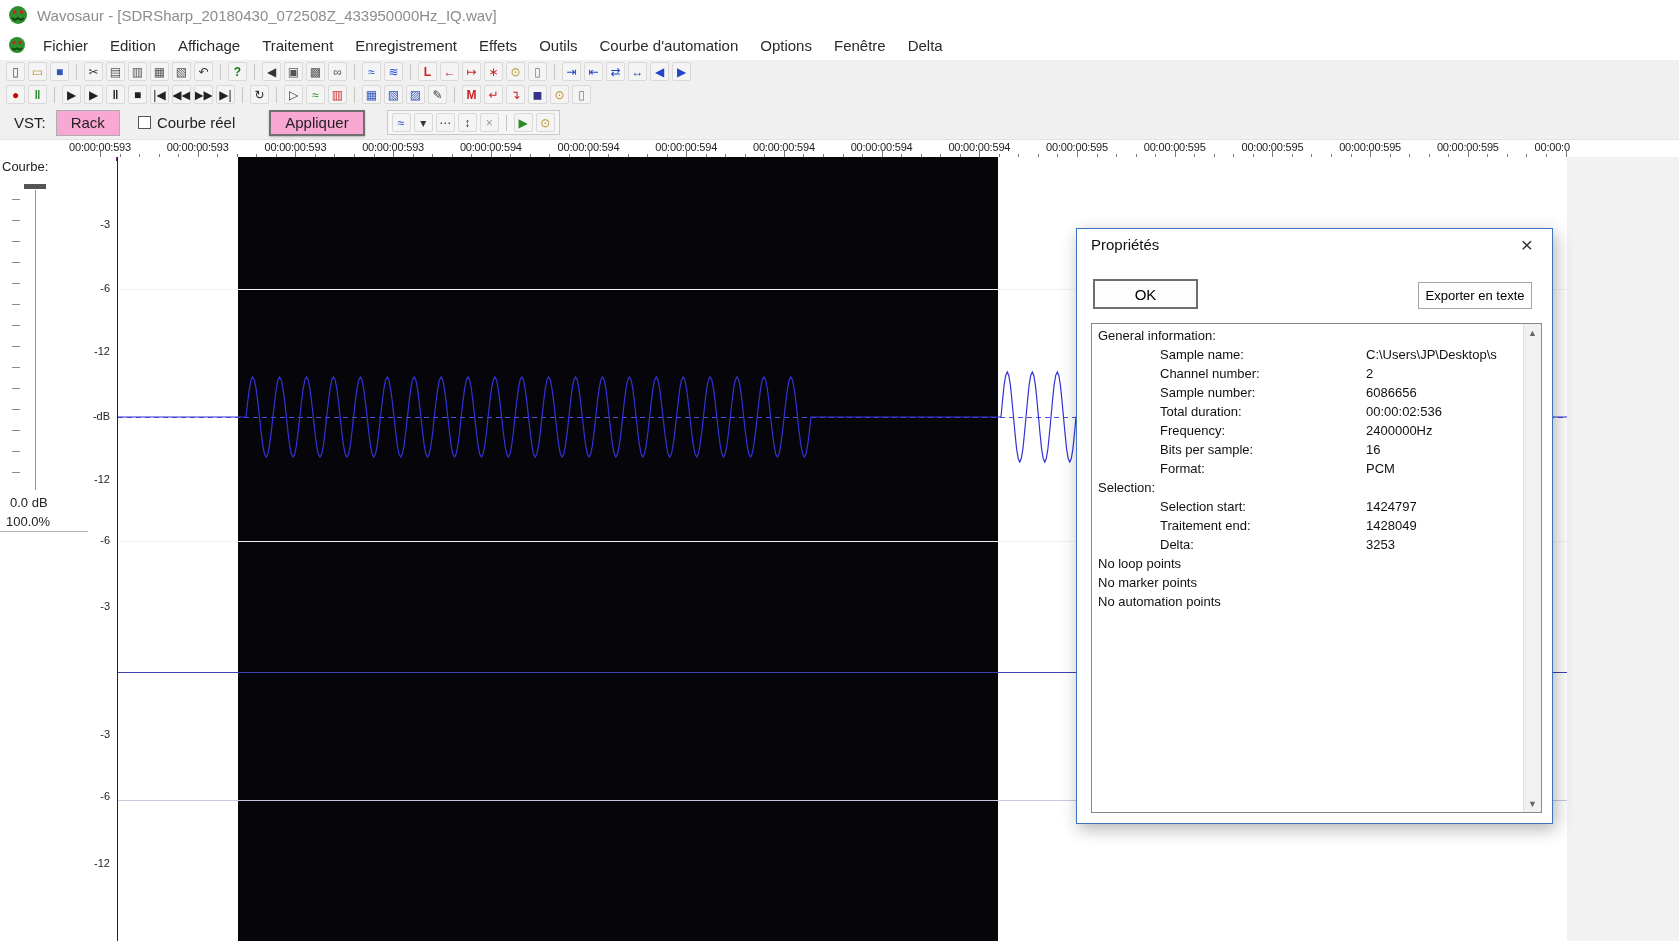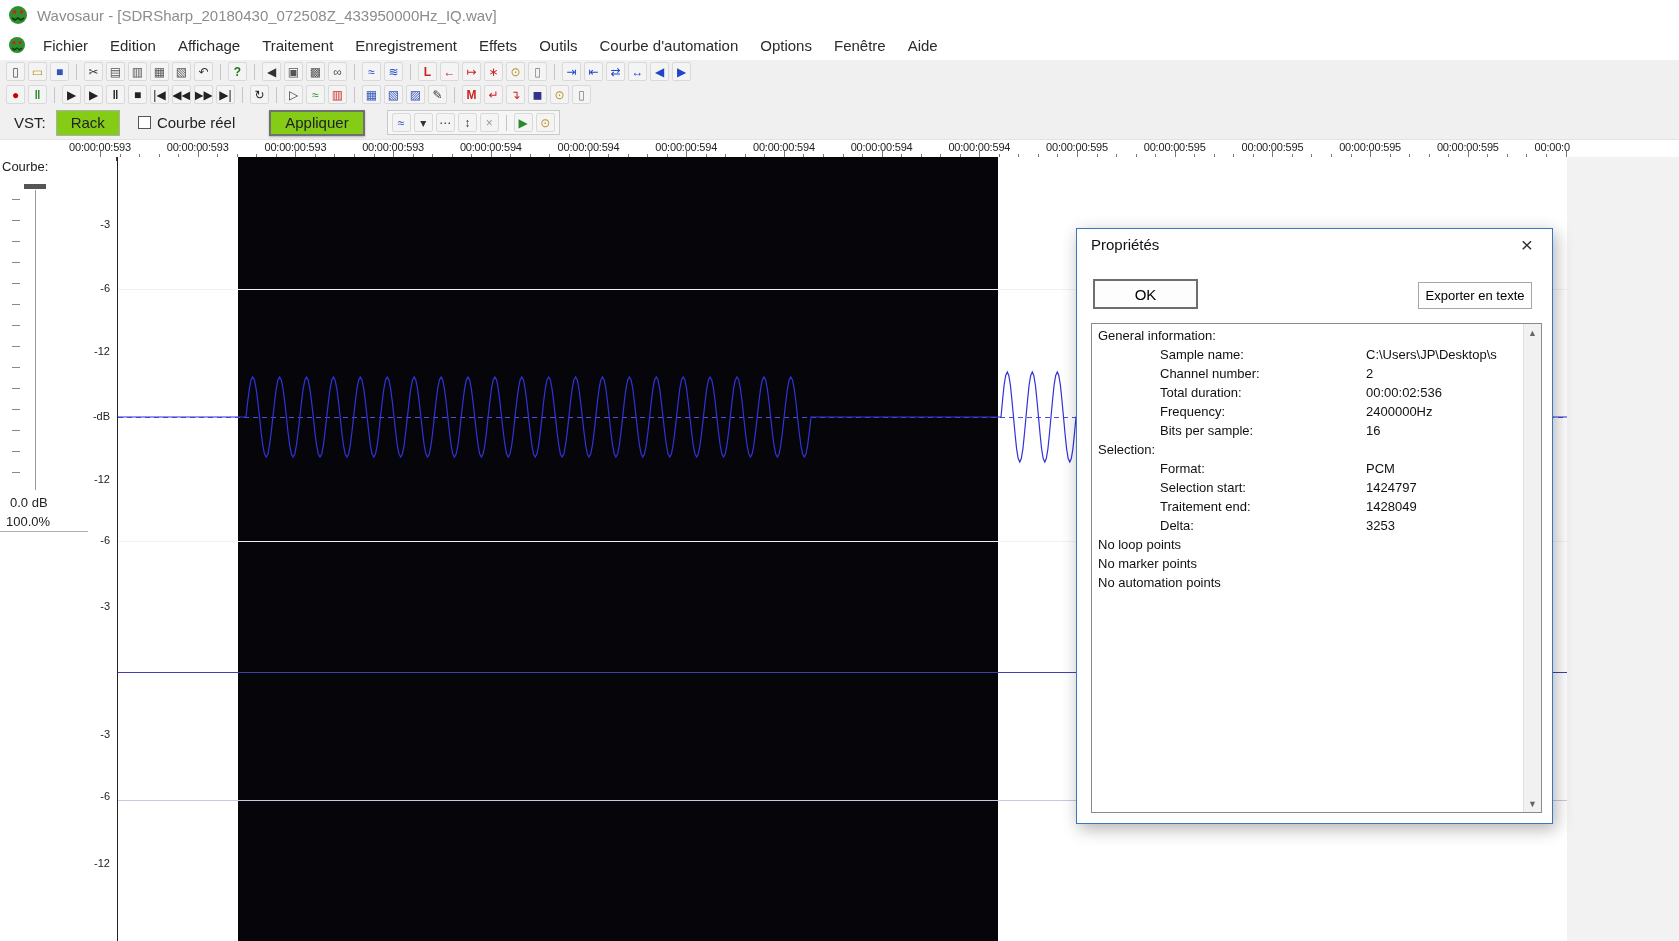--- a/index.html
+++ b/index.html
@@ -16,21 +16,21 @@
   
   .toolbar{position:absolute;left:0;width:100%;background:#f0f0f0;display:flex;align-items:center;padding-left:6px;box-sizing:border-box;gap:3px;}
   #toolbar1{top:60px;height:23px;}
   #toolbar2{top:83px;height:23px;}
   .tbtn{width:19px;height:19px;display:inline-flex;align-items:center;justify-content:center;font-size:12px;line-height:1;background:#f4f4f4;border:1px solid #d9d9d9;border-radius:2px;box-sizing:border-box;cursor:default;white-space:nowrap;overflow:hidden;}
   .tsep{width:1px;height:16px;background:#c6c6c6;margin:0 4px;flex:0 0 auto;}
 
   
   .vstbar{position:absolute;left:0;top:106px;width:100%;height:34px;background:#f0f0f0;display:flex;align-items:center;padding-left:14px;box-sizing:border-box;gap:10px;border-bottom:1px solid #e3e3e3;}
   .vst-label{font-size:15px;color:#222;}
-  .btn{background:#84cc16;border:1px solid #adadad;font-size:15px;color:#222;padding:2px 14px;height:26px;box-sizing:border-box;font-family:"Liberation Sans",sans-serif;cursor:default;}
+  .btn{background:#f9a8d4;border:1px solid #adadad;font-size:15px;color:#222;padding:2px 14px;height:26px;box-sizing:border-box;font-family:"Liberation Sans",sans-serif;cursor:default;}
   .btn-default{border:2px solid #707070;box-shadow:0 1px 2px rgba(0,0,0,.25);}
   .chk-wrap{display:flex;align-items:center;gap:6px;margin-left:8px;}
   .checkbox{width:13px;height:13px;background:#fff;border:1px solid #555;display:inline-block;box-sizing:border-box;}
   .chk-label{font-size:15px;color:#222;}
   .vst-panel{display:flex;align-items:center;gap:3px;border:1px solid #c9c9c9;background:#f6f6f6;padding:2px 4px;margin-left:12px;}
 
   
   .ruler{position:absolute;left:0;top:140px;width:1570px;height:17px;background:#fff;border-bottom:4px solid #701a75;overflow:hidden;}
   .tl-label{position:absolute;top:1px;font-size:11px;color:#222;transform:translateX(-50%);white-space:nowrap;letter-spacing:-0.2px;}
   .tick{position:absolute;bottom:0;width:1px;background:#777;}
@@ -95,21 +95,21 @@
         <span class="menu-item">Fichier</span>
         <span class="menu-item">Edition</span>
         <span class="menu-item">Affichage</span>
         <span class="menu-item">Traitement</span>
         <span class="menu-item">Enregistrement</span>
         <span class="menu-item">Effets</span>
         <span class="menu-item">Outils</span>
         <span class="menu-item">Courbe d'automation</span>
         <span class="menu-item">Options</span>
         <span class="menu-item">Fenêtre</span>
-        <span class="menu-item">Aide</span>
+        <span class="menu-item">Delta</span>
       </nav>
   </div>
 
   <div class="toolbar" id="toolbar1">
       <span class="tbtn" style="color: rgb(68, 68, 68);">▯</span>
       <span class="tbtn" style="color: rgb(184, 134, 11);">▭</span>
       <span class="tbtn" style="color: rgb(51, 85, 187);">■</span>
       <span class="tsep"></span>
       <span class="tbtn" style="color: rgb(51, 51, 51);">✂</span>
       <span class="tbtn" style="color: rgb(85, 85, 85);">▤</span>
@@ -329,25 +329,26 @@
     <div class="dlg-titlebar">
       <span class="dlg-title">Propriétés</span>
       <span class="dlg-close">×</span>
     </div>
     <button class="dlg-ok">OK</button>
     <button class="dlg-export">Exporter en texte</button>
     <div class="dlg-content" id="dlg-content">
       <div class="dlg-row"><span class="dlg-label" style="padding-left: 6px;">General information:</span></div>
         <div class="dlg-row"><span class="dlg-label" style="padding-left: 68px;">Sample name:</span><span class="dlg-value">C:\Users\JP\Desktop\s</span></div>
         <div class="dlg-row"><span class="dlg-label" style="padding-left: 68px;">Channel number:</span><span class="dlg-value">2</span></div>
+        <div class="dlg-row"><span class="dlg-label" style="padding-left: 68px;">Sample number:</span><span class="dlg-value">6086656</span></div>
         <div class="dlg-row"><span class="dlg-label" style="padding-left: 68px;">Total duration:</span><span class="dlg-value">00:00:02:536</span></div>
         <div class="dlg-row"><span class="dlg-label" style="padding-left: 68px; text-align: center;">Frequency:</span><span class="dlg-value">2400000Hz</span></div>
         <div class="dlg-row"><span class="dlg-label" style="padding-left: 68px;">Bits per sample:</span><span class="dlg-value">16</span></div>
+        <div class="dlg-row"><span class="dlg-label" style="padding-left: 68px;">Format:</span><span class="dlg-value">PCM</span></div>
         <div class="dlg-row"><span class="dlg-label" style="padding-left: 6px;">Selection:</span></div>
-        <div class="dlg-row"><span class="dlg-label" style="padding-left: 68px;">Format:</span><span class="dlg-value">PCM</span></div>
         <div class="dlg-row"><span class="dlg-label" style="padding-left: 68px;">Selection start:</span><span class="dlg-value">1424797</span></div>
         <div class="dlg-row"><span class="dlg-label" style="padding-left: 68px;">Traitement end:</span><span class="dlg-value">1428049</span></div>
         <div class="dlg-row"><span class="dlg-label" style="padding-left: 68px;">Delta:</span><span class="dlg-value">3253</span></div>
         <div class="dlg-row"><span class="dlg-label" style="padding-left: 6px;">No loop points</span></div>
         <div class="dlg-row"><span class="dlg-label" style="padding-left: 6px;">No marker points</span></div>
         <div class="dlg-row"><span class="dlg-label" style="padding-left: 6px;">No automation points</span></div>
         <div class="dlg-scroll">
         <span class="sb-btn sb-up">▲</span>
         <span class="sb-btn sb-down">▼</span>
       </div>

